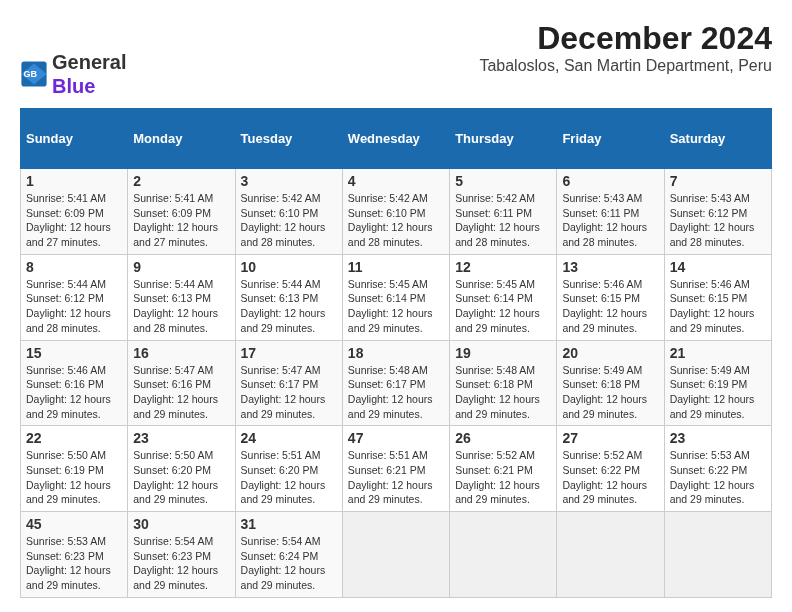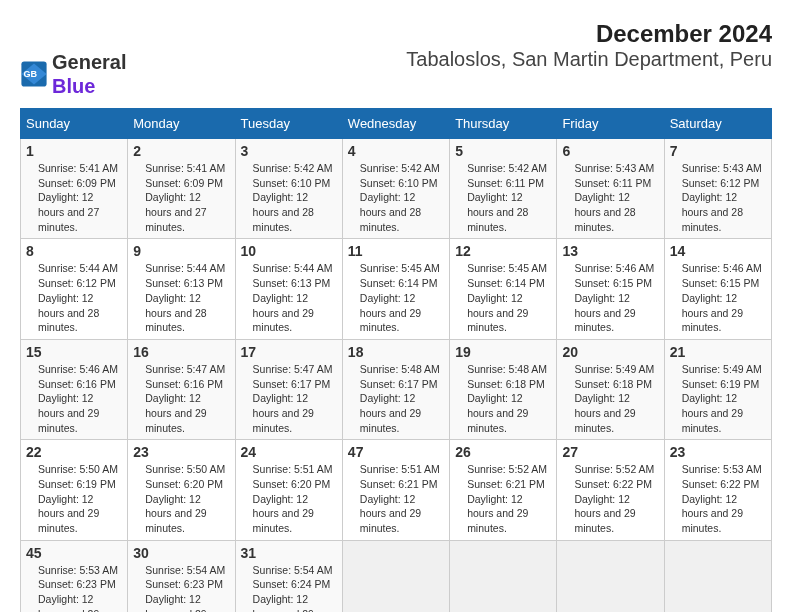--- a/index.html
+++ b/index.html
@@ -31,39 +31,39 @@
     .logo-text .blue { display: block; color: #6d28d9; }
     .logo-icon {
       width: 28px;
       height: 28px;
       margin-right: 4px;
     }
     .title-block {
       text-align: right;
     }
     .month-year {
-      font-size: 24px;
+      font-size: 32px;
       font-weight: bold;
       color: #222;
     }
     .location {
-      font-size: 20px;
+      font-size: 16px;
       color: #444;
     }
     table {
       width: 100%;
       border-collapse: collapse;
       font-size: 11px;
     }
     thead tr th {
       background: #1a6aad;
       color: #fff;
       font-size: 13px;
-      font-weight: normal;
-      padding: 7px 5px;
+      font-weight: bold;
+      padding: 22px 5px;
       border: 1px solid #1a6aad;
       text-align: left;
     }
     tbody tr td {
       vertical-align: top;
       padding: 4px 5px;
       border: 1px solid #ccc;
       min-height: 70px;
       color: #333;
       width: 14.28%;
@@ -77,21 +77,20 @@
     .day-num {
       font-size: 14px;
       font-weight: bold;
       display: block;
       margin-bottom: 2px;
     }
     .day-info {
       font-size: 10.5px;
       line-height: 1.4;
       color: #333;
-      margin-left: 12px;
     }
     .empty-cell {
       background: #f0f0f0 !important;
     }
   </style>
 </head>
 <body>
 
 <div class="header">
   <div class="logo">

